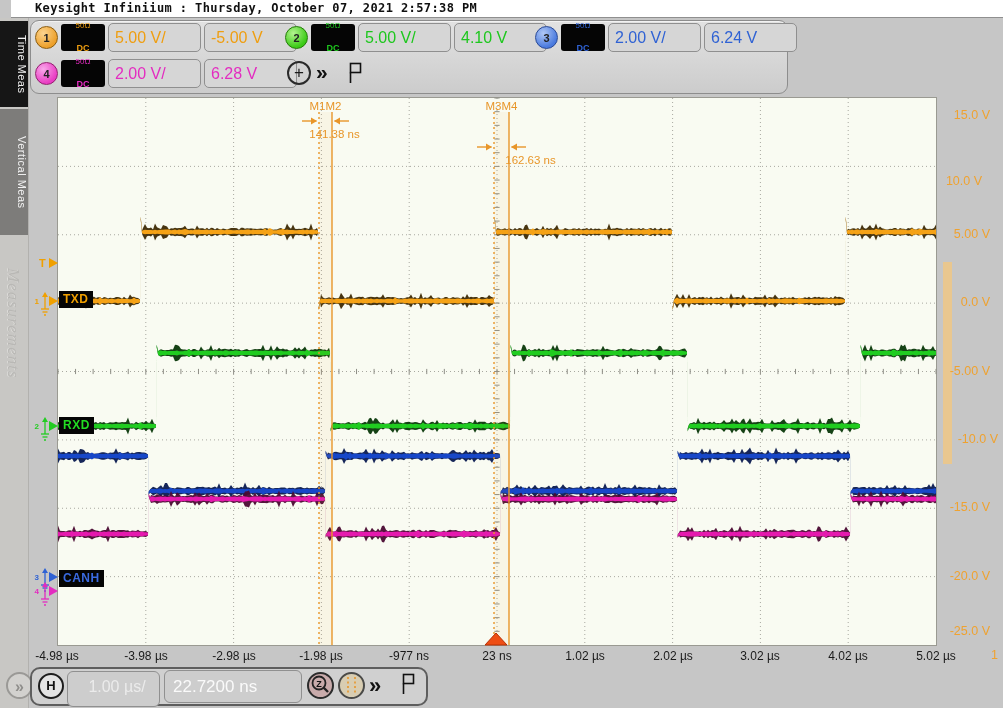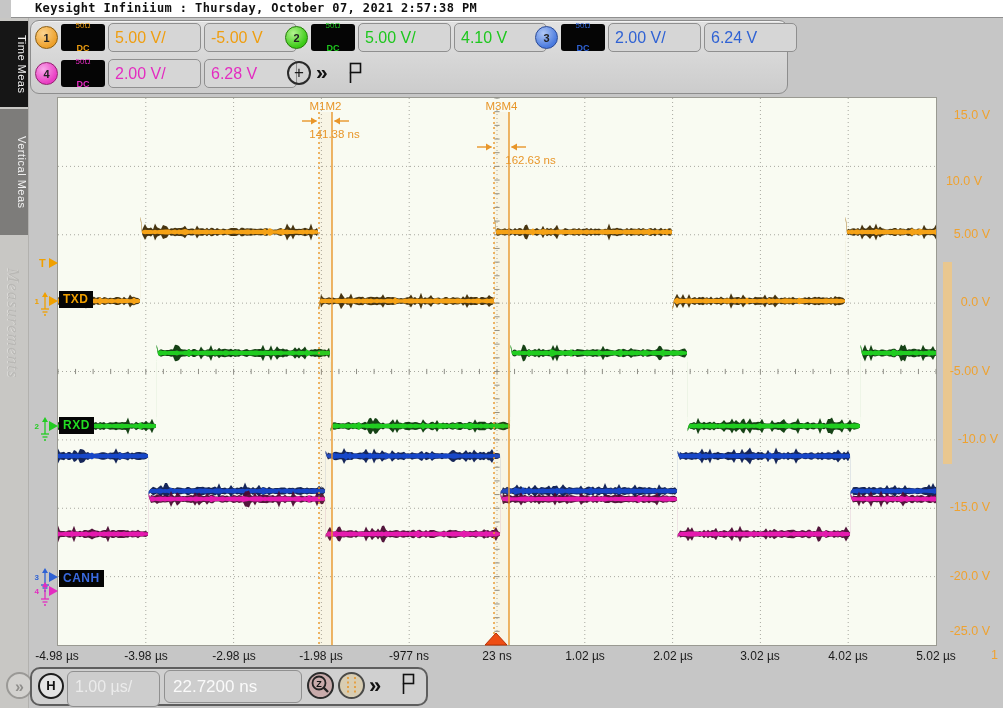--- a/index.html
+++ b/index.html
@@ -56,21 +56,21 @@
   #yextra{left:991px;top:648px;font-size:12.5px;color:#efa230;}
   
   #footgroup{left:30px;top:667px;width:398px;height:39px;border:2px solid #5e5e5e;border-radius:10px;
     background:#d0d0d0;box-sizing:border-box;}
   #hbtn{left:38px;top:673px;width:26px;height:26px;border-radius:50%;border:2px solid #1d1d1d;
     background:#e4e4e4;box-sizing:border-box;text-align:center;line-height:22px;
     font-size:13px;font-weight:bold;color:#111;}
   .ffield{position:absolute;border:1px solid #909090;border-radius:6px;background:#cdcdcd;
     box-sizing:border-box;white-space:nowrap;}
   #f-timebase{left:67px;top:671px;width:93px;height:36px;color:#ebebeb;font-size:16px;
-    line-height:29px;padding-left:7px;}
+    line-height:29px;padding-left:7px;text-align:center;}
   #f-delay{left:164px;top:670px;width:138px;height:33px;color:#fafafa;font-size:17px;
     line-height:31px;padding-left:8px;}
   #zbtn{left:307px;top:672px;width:27px;height:27px;border-radius:50%;border:2px solid #2c2c2c;
     background:#c9abab;box-sizing:border-box;}
   #dotbtn{left:338px;top:672px;width:27px;height:27px;border-radius:50%;border:2px solid #4a4a48;
     background:#d8cdb2;box-sizing:border-box;}
   #footmore{left:369px;top:673px;font-size:22px;font-weight:bold;color:#111;}
 </style>
 </head>
 <body>

